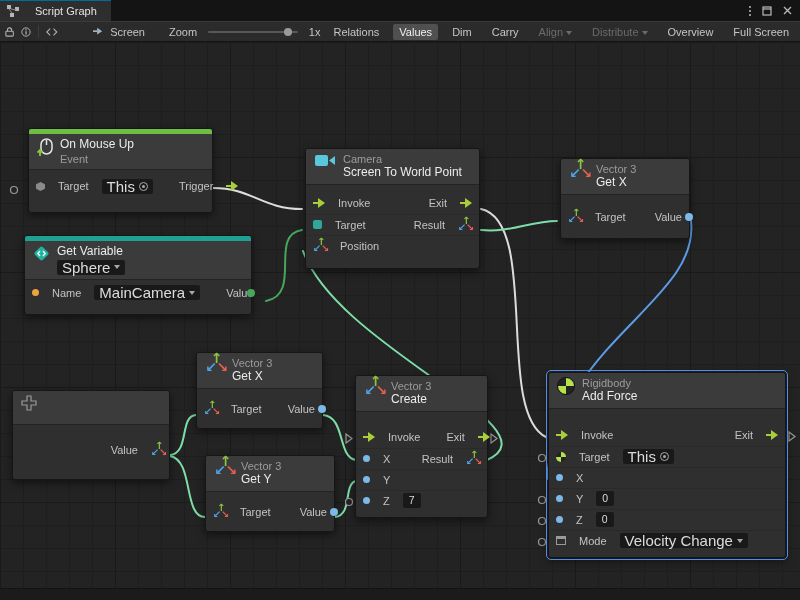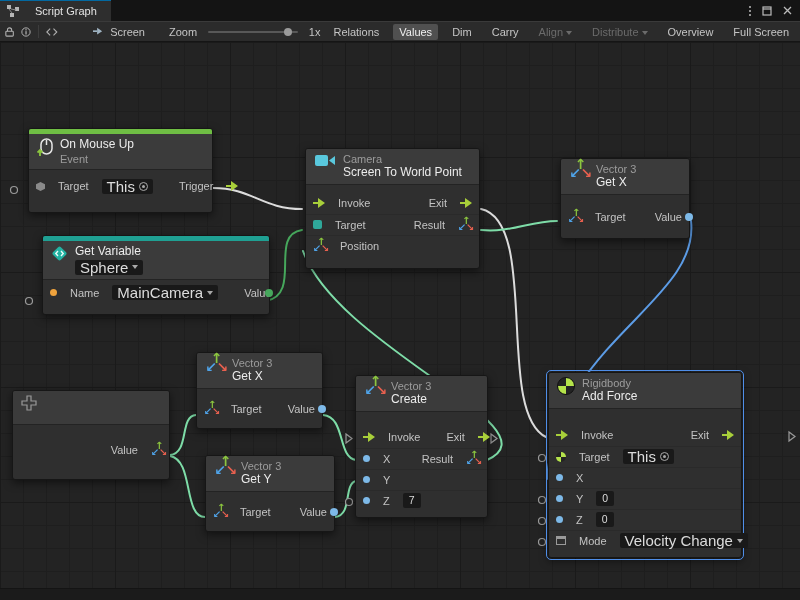--- a/index.html
+++ b/index.html
@@ -215,21 +215,21 @@
           <span class="sp"></span>
           <span class="lbl">Trigger</span>
           <svg class="ctl-arrow" width="12" height="10" viewBox="0 0 12 10">
             <path d="M0 5 H5" stroke="var(--control_arrow,#A8CF3A)" stroke-width="2"></path>
               <path d="M5 0 L12 5 L5 10 Z" fill="var(--control_arrow,#A8CF3A)"></path>
           </svg>
         </div>
       </div>
     </div>
 
-    <div class="node afterstrip" style="left:42px;top:193px;width:228px;height:80px">
+    <div class="node afterstrip" style="left:24px;top:193px;width:228px;height:80px">
       <div class="strip" style="background:var(--variable_strip,#1FA093)"></div>
       <div class="nhead" style="min-height:39px">
         <svg width="17" height="17" viewBox="0 0 17 17">
           <rect x="3" y="3" width="11" height="11" rx="2" transform="rotate(45 8.5 8.5)" fill="#23b2a2"></rect>
           <path d="M7 6 L4.8 8.5 L7 11 M10 6 L12.2 8.5 L10 11" fill="none" stroke="#eafffb" stroke-width="1.4"></path>
         </svg>
         <div class="ncol">
           <span class="ntitle">Get Variable</span>
           <span class="chip" style="align-self:flex-start">
             <span>Sphere</span>
@@ -441,21 +441,21 @@
           <span class="lbl">Y</span>
         </div>
         <div class="row">
           <span class="pdot float"></span>
           <span class="lbl">Z</span>
           <span class="valchip">7</span>
         </div>
       </div>
     </div>
 
-    <div class="node selected" style="left:548px;top:330px;width:194px;height:186px">
+    <div class="node selected" style="left:548px;top:330px;width:238px;height:186px">
       <div class="nhead">
         <span class="rbicon big"></span>
         <div class="ncol">
           <span class="ncat">Rigidbody</span>
           <span class="ntitle">Add Force</span>
         </div>
       </div>
       <div class="nbody" style="padding-top:16px">
         <div class="row">
           <svg class="ctl-arrow" width="12" height="10" viewBox="0 0 12 10">

